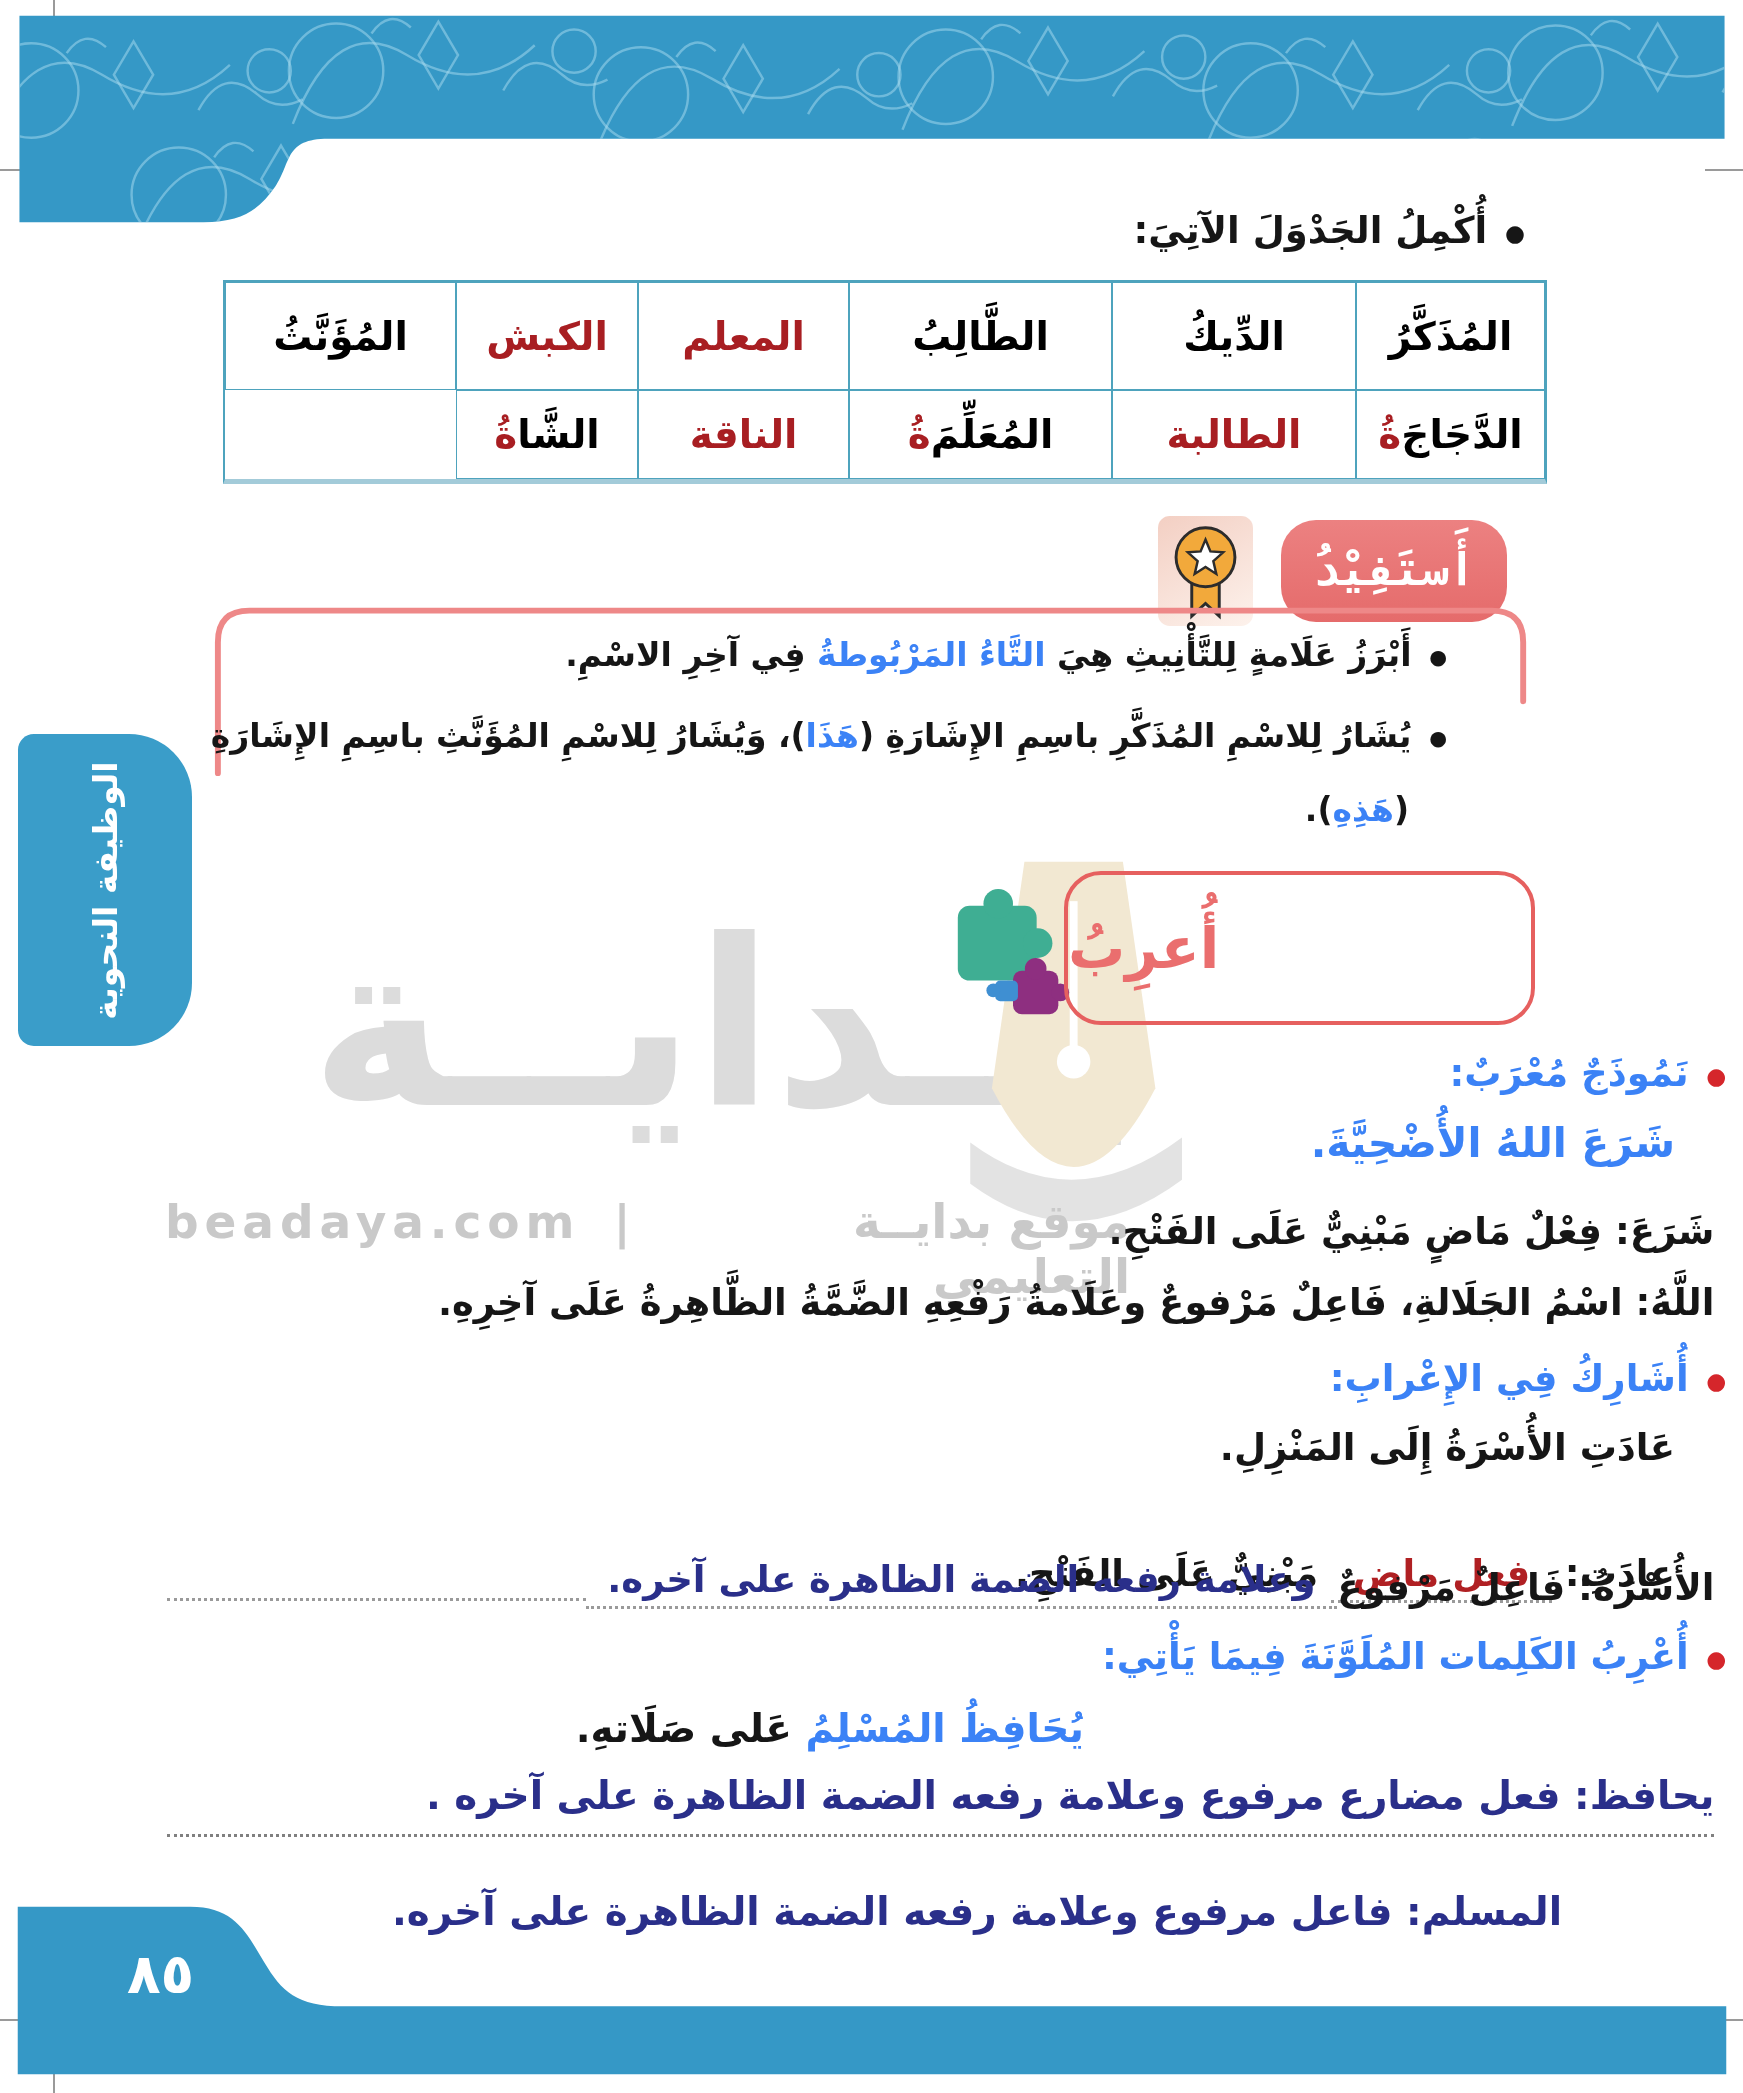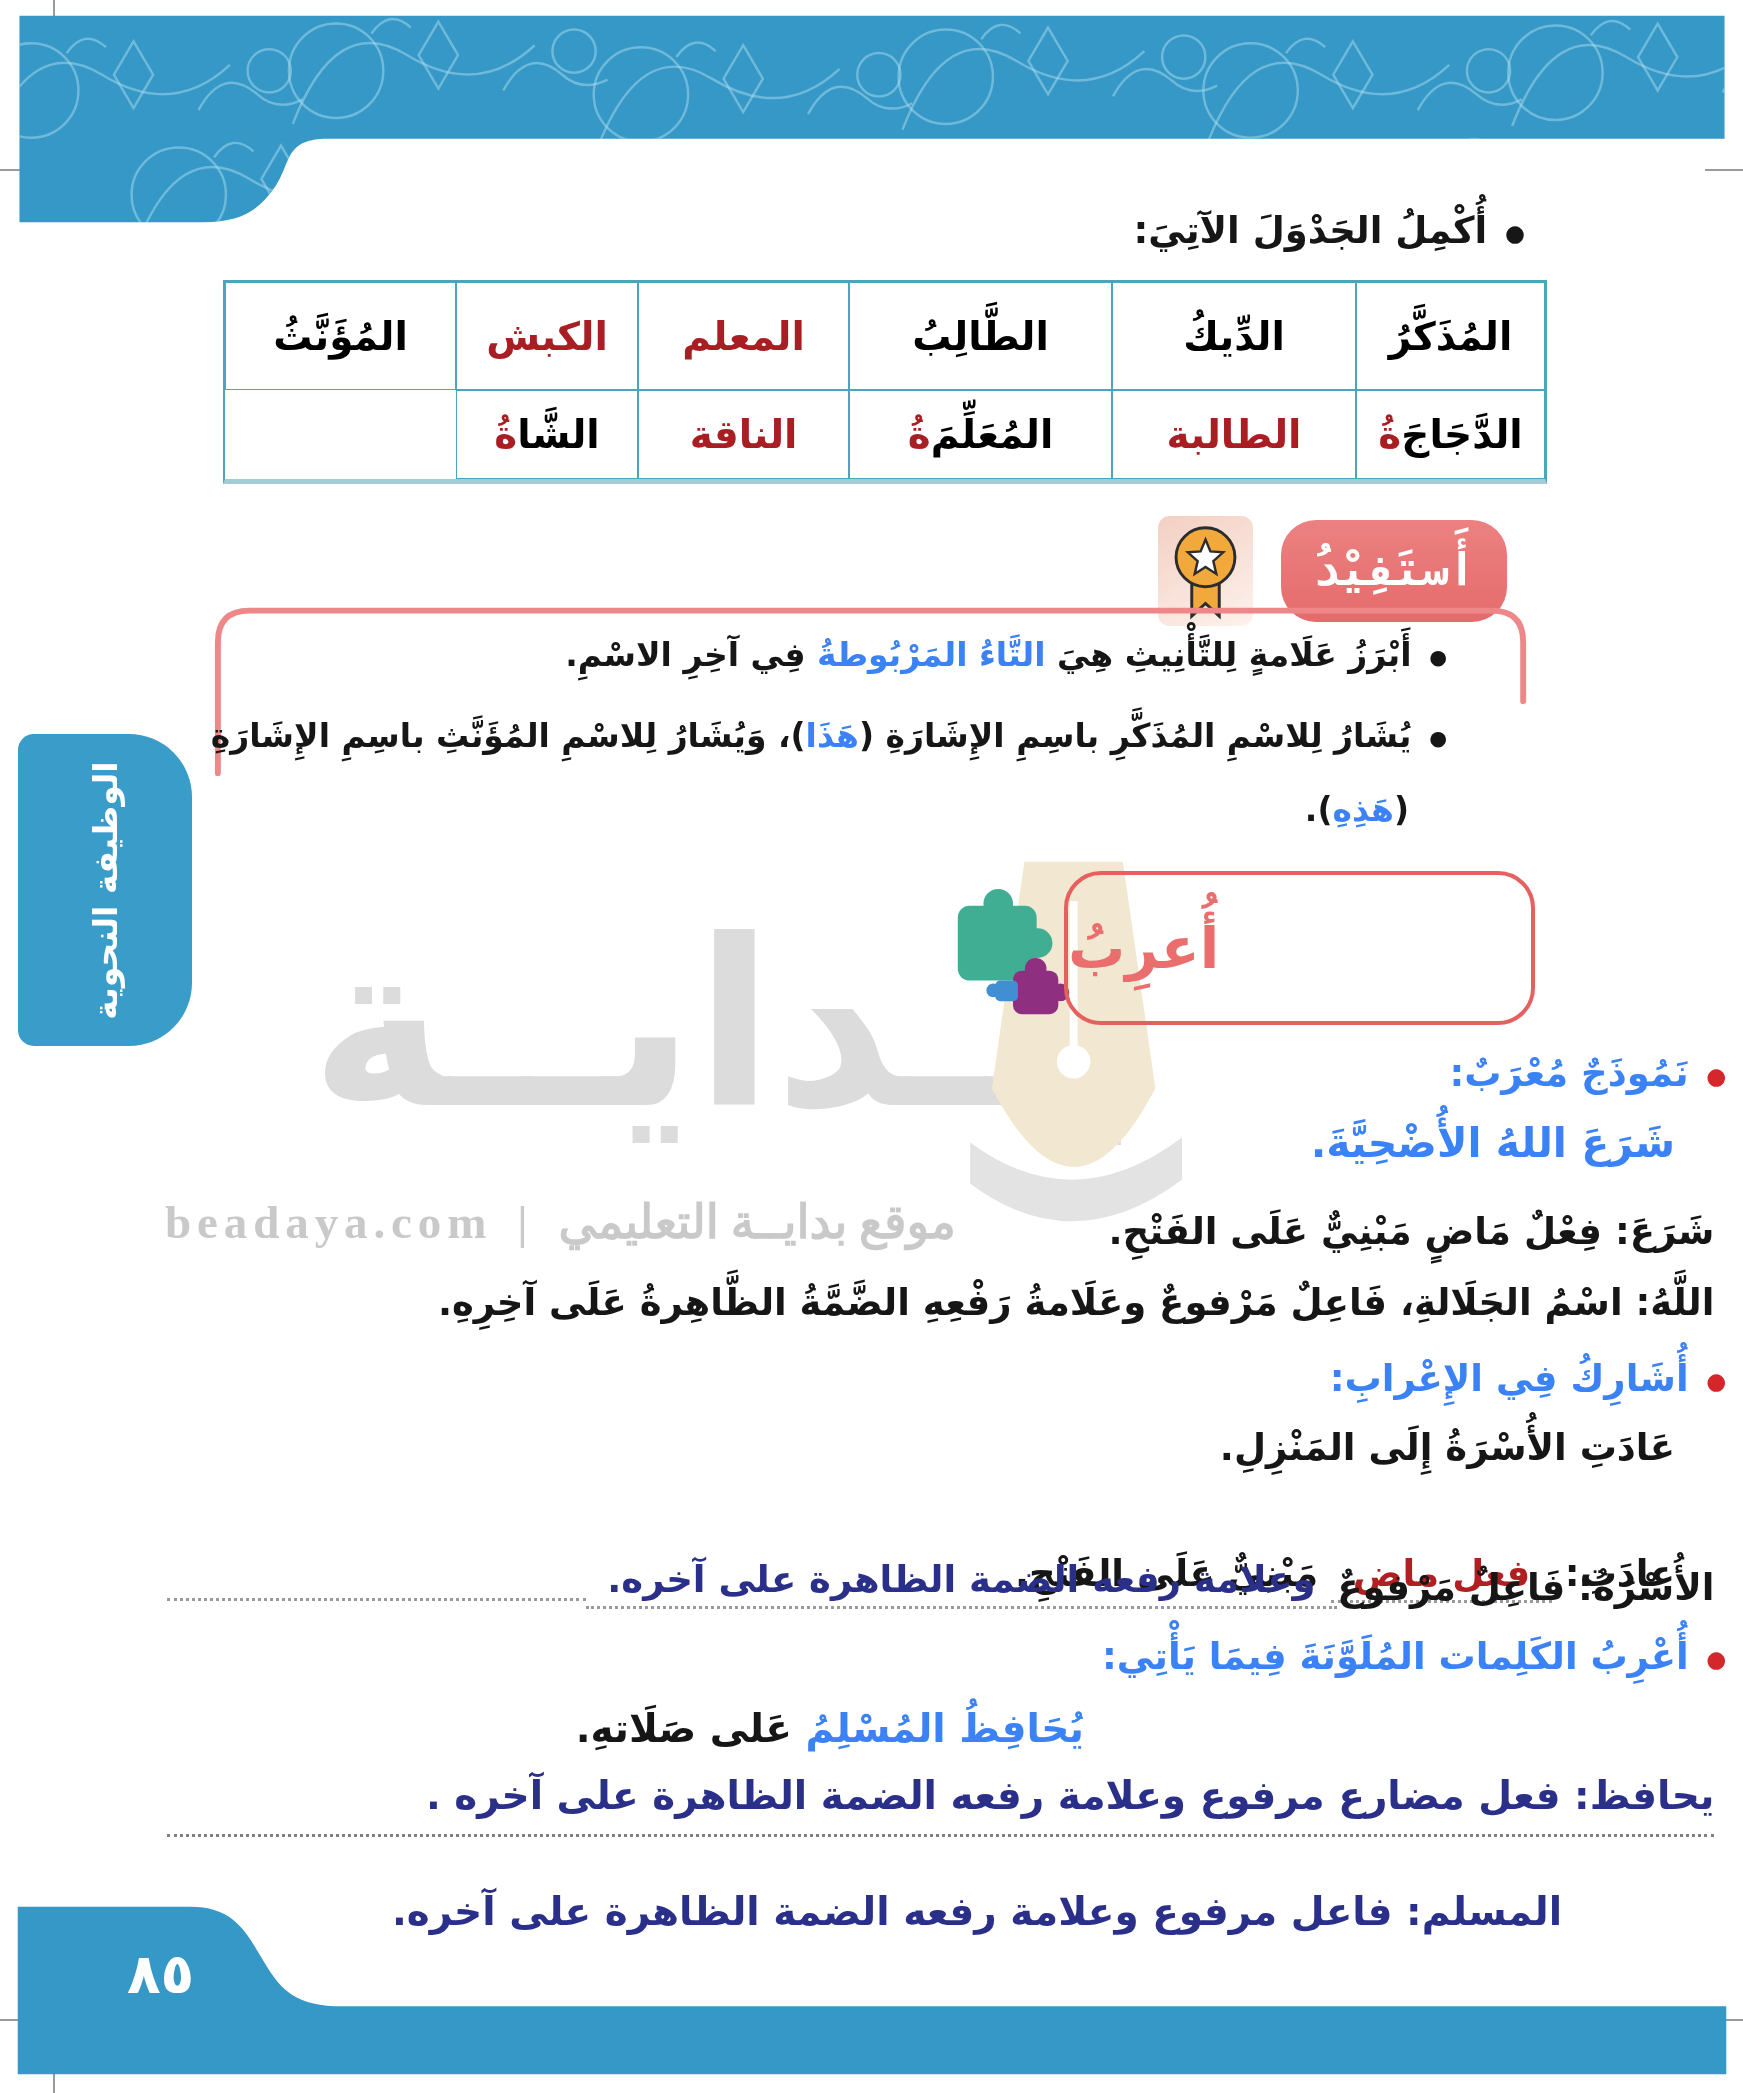--- a/index.html
+++ b/index.html
@@ -30,23 +30,22 @@
   
   .wm{position:absolute;z-index:1;}
   .wm-brand{
     left:246px;top:891px;width:906px;
     font-size:231px;font-weight:bold;color:#dcdcdc;
     letter-spacing:5.9px;direction:rtl;white-space:nowrap;
   }
   .wm-domain{
     left:165px;top:1194px;width:965px;
     font-size:47px;font-weight:bold;color:#c9c9c9;
-    direction:ltr;display:flex;gap:25px;align-items:flex-end;
+    direction:ltr;display:flex;gap:33px;align-items:flex-start;
     letter-spacing:5.9px;
-    font-family:Liberation Serif, serif;
   }
   
   .line{
     position:absolute;z-index:2;direction:rtl;white-space:nowrap;
     font-weight:bold;color:#161616;
   }
   .seg{unicode-bidi:isolate;}
   .c-red{color:#3b82f6;}
   .c-tred{color:#a81e22;}
   .c-dred{color:#b02023;}

